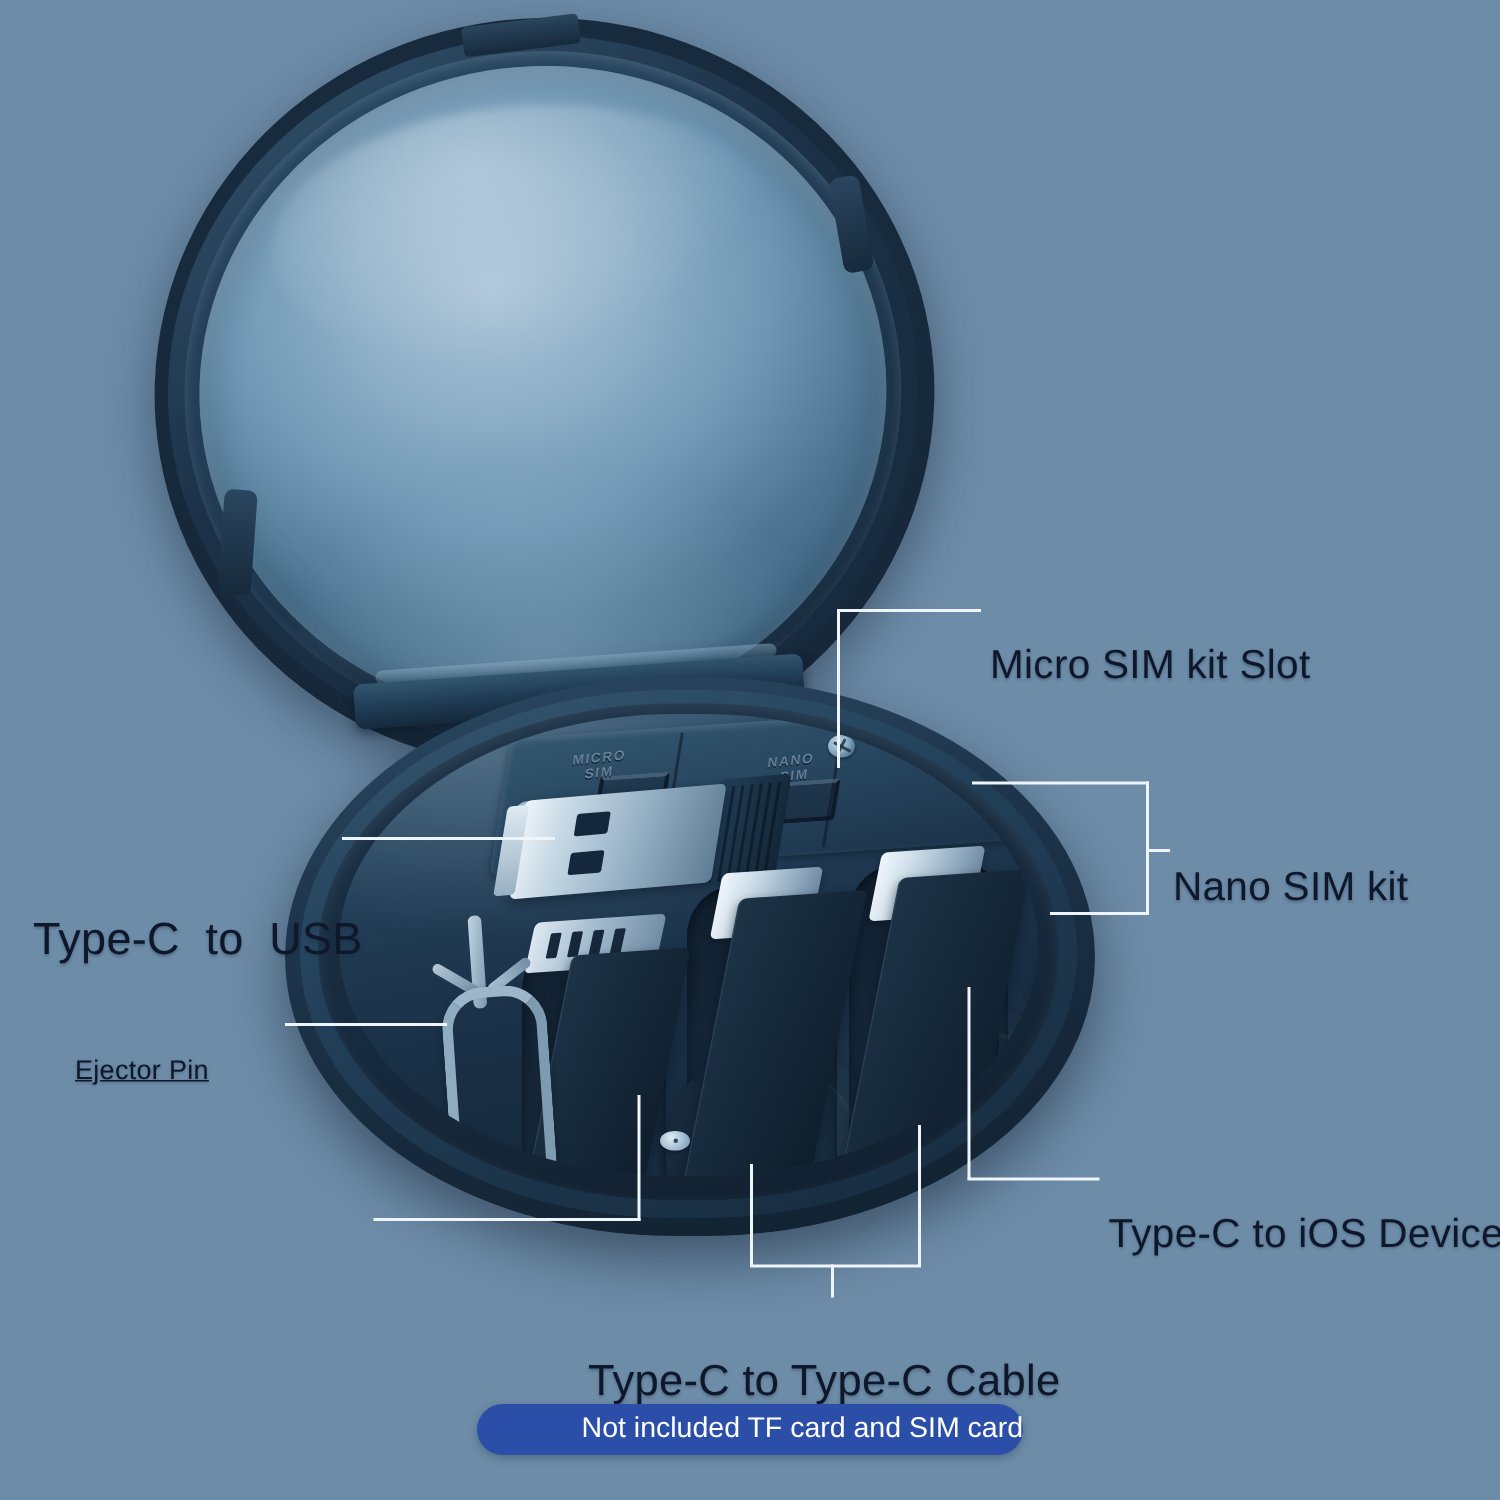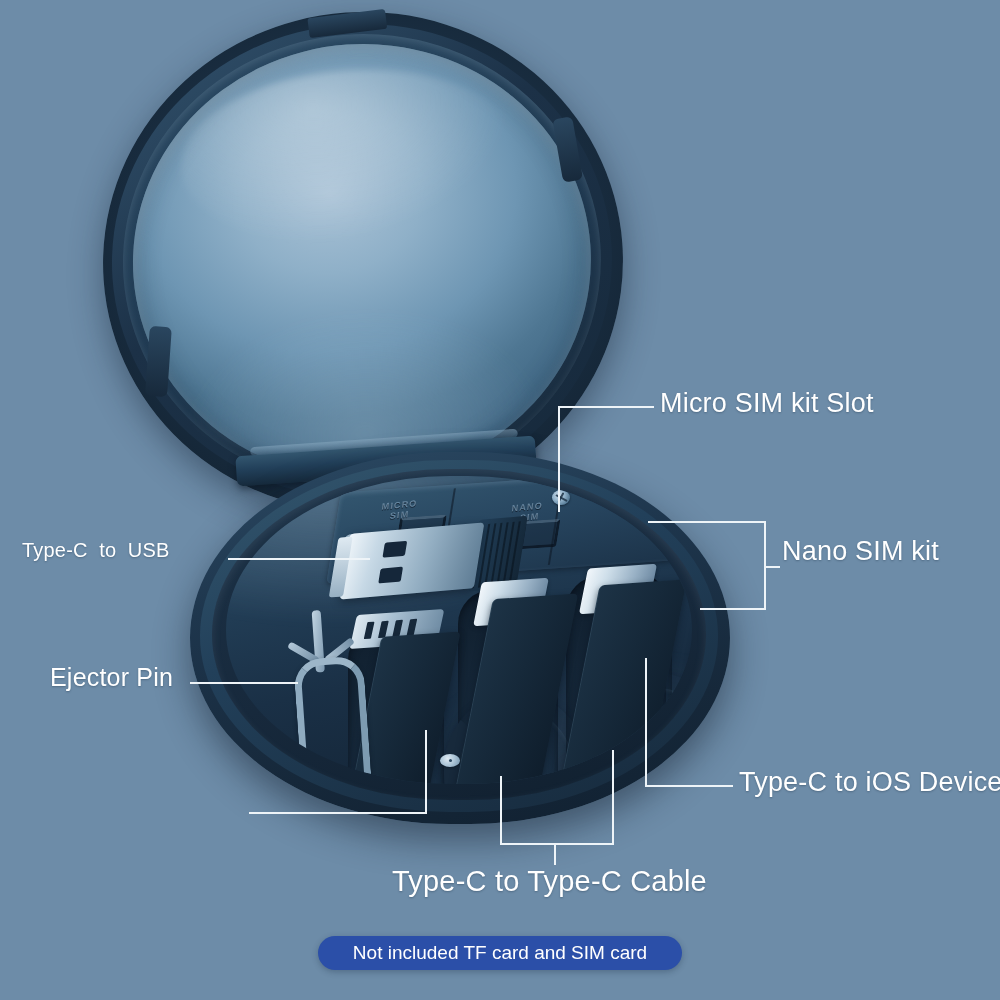--- a/index.html
+++ b/index.html
@@ -5,22 +5,22 @@
   html,body{margin:0;padding:0;}
   body{
     width:1000px;height:1000px;overflow:hidden;position:relative;
     background:#6d8ca8;
     font-family:"Liberation Sans","DejaVu Sans",sans-serif;
   }
   #stage{position:absolute;inset:0;width:1000px;height:1000px;}
 
   
   .callout{
-    position:absolute;color:#ffffff;letter-spacing:.2px;
-    font-weight:400;white-space:pre;text-shadow:0 1px 2px rgba(25,45,65,.35);
+    position:absolute;color:#0f172a;letter-spacing:.2px;
+    font-weight:400;white-space:pre;text-shadow:0 1px 2px rgba(25,45,65,.35);margin-top:40px;
   }
   .callout.two{white-space:normal;line-height:1.18;}
 
   
   .lead{position:absolute;background:#eef4f8;}
   .lead.h{height:2px;}
   .lead.v{width:2px;}
 
   
   #badge{
@@ -386,26 +386,26 @@
   <div class="lead h" style="left:500px;top:843px;width:114px;"></div>
   <div class="lead v" style="left:554px;top:843px;height:22px;"></div>
 
   <div class="lead v" style="left:645px;top:658px;height:128px;"></div>
   <div class="lead h" style="left:645px;top:785px;width:88px;"></div>
 
   <div class="callout" style="left:660px;top:388px;font-size:27px;">Micro SIM kit Slot</div>
 
   <div class="callout two" style="left:782px;top:536px;font-size:27px;width:230px;"><span>Nano SIM kit</span><br></div>
 
-  <div class="callout" style="left:22px;top:539px;font-size:20px;">Type-C  to  USB</div>
-
-  <div class="callout" style="left:50px;top:663px;font-size:25px;">Ejector Pin</div>
+  <div class="callout" style="left:22px;top:570px;font-size:30px;">Type-C  to  USB</div>
+
+  <div class="callout" style="left:50px;top:663px;font-size:18px;text-decoration:underline;">Ejector Pin</div>
 
 
   <div class="callout" style="left:392px;top:865px;font-size:29px;">Type-C to Type-C Cable</div>
 
   <div class="callout" style="left:739px;top:767px;font-size:27px;">Type-C to iOS Device</div>
 
-  <div id="badge" style="left:318px;top:936px;width:364px;height:34px;font-size:19px;">
+  <div id="badge" style="left:318px;top:936px;width:364px;height:34px;font-size:19px;justify-content:flex-end;">
     <span>Not included TF card and SIM card</span>
   </div>
 
 </div>
 
 </body></html>

